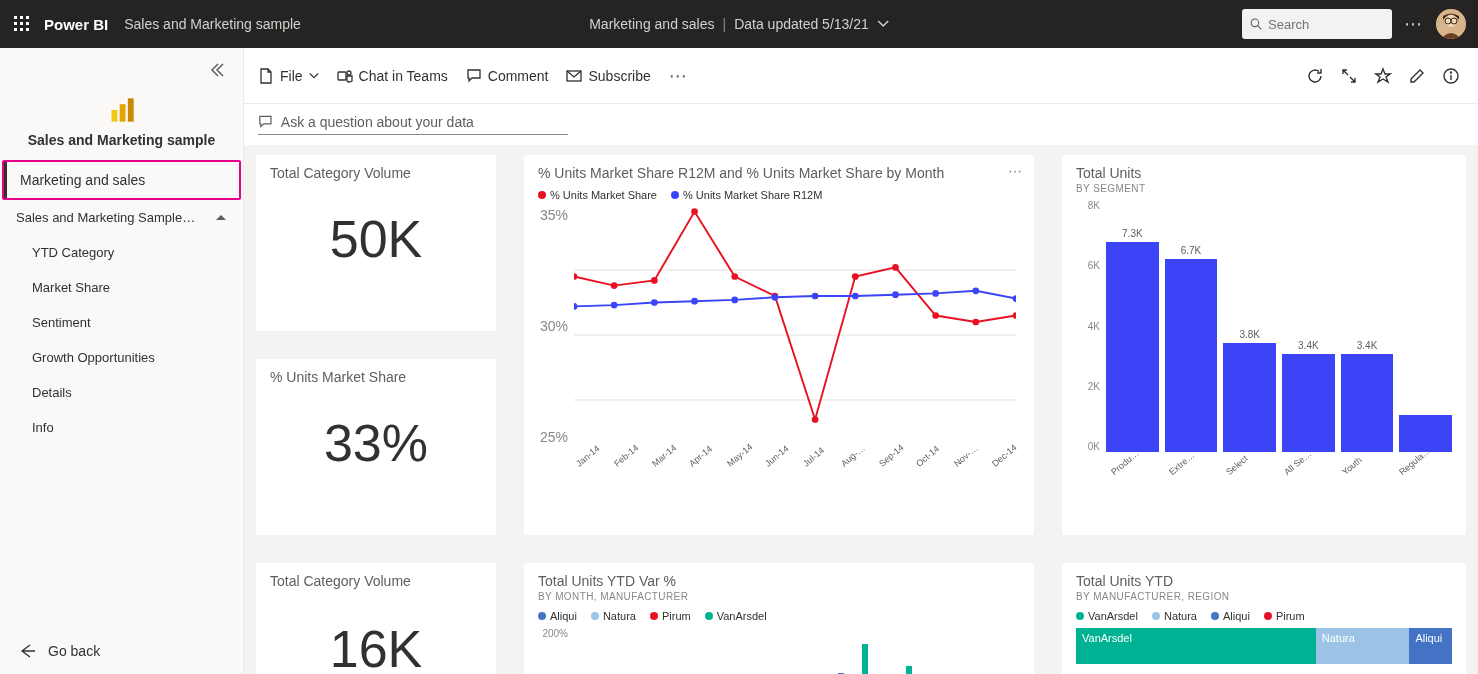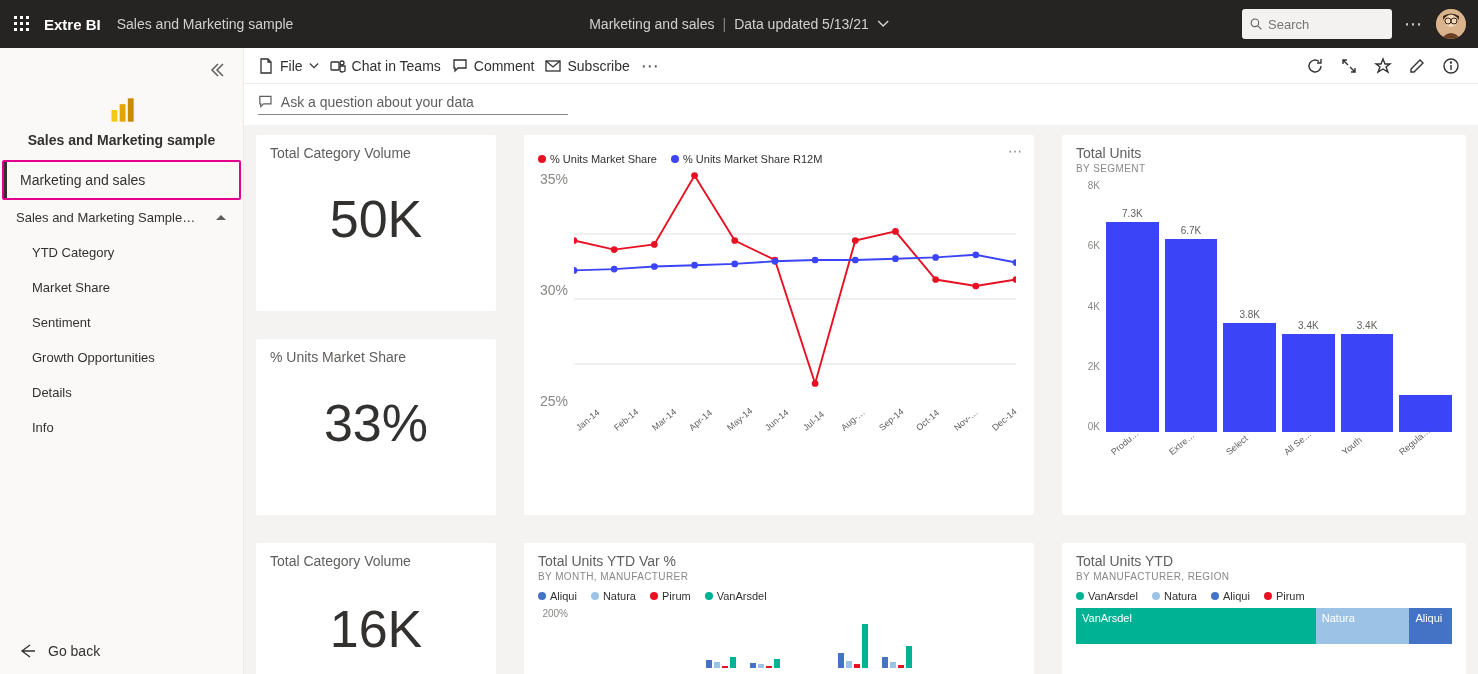--- a/index.html
+++ b/index.html
@@ -35,21 +35,21 @@
   .nav-item.sub { padding-left:32px; font-size:13px; }
   .nav-item.active { border-left:3px solid #323130; font-weight:400; padding-left:13px; }
   .highlight-box { border:2px solid #e3008c; border-radius:2px; margin:0 2px; }
   .nav-exp { display:flex; align-items:center; justify-content:space-between; padding:10px 16px; cursor:pointer; font-size:13px; }
   .nav-exp svg{width:12px;height:12px;fill:#605e5c;}
   .sidebar-footer { margin-top:auto; display:flex; align-items:center; gap:12px; padding:14px 18px; cursor:pointer; color:#323130; font-size:14px; }
   .arrow-back{width:18px;height:18px;stroke:#323130;fill:none;stroke-width:1.3;}
 
   
   .main { flex:1; display:flex; flex-direction:column; background:#f4f3f2; }
-  .toolbar { height:36px; background:#fff; border-bottom:1px solid #edebe9; display:flex; align-items:center; padding:0 14px; gap:11px; font-size:14px; color:#323130; position:relative; }
+  .toolbar { height:56px; background:#fff; border-bottom:1px solid #edebe9; display:flex; align-items:center; padding:0 14px; gap:18px; font-size:14px; color:#323130; position:relative; }
   .tb-btn { display:flex; align-items:center; gap:6px; cursor:pointer; }
   .tb-btn svg { width:16px; height:16px; fill:none; stroke:#323130; stroke-width:1.3; }
   .tb-right { margin-left:auto; display:flex; align-items:center; gap:16px; padding-right:4px; }
   .tb-right svg { width:18px; height:18px; fill:none; stroke:#323130; stroke-width:1.4; cursor:pointer; }
 
   
   .qna-row { background:#fff; padding:8px 14px 10px; }
   .qna { display:flex; align-items:center; gap:8px; border-bottom:1px solid #8a8886; width:310px; padding:2px 0 4px; }
   .qna svg{width:16px;height:16px;fill:none;stroke:#605e5c;stroke-width:1.3;}
   .qna input{border:none;outline:none;font-size:14px;width:100%;color:#323130;}
@@ -109,21 +109,21 @@
           <rect width="3" height="3" x="12" y="0"></rect>
           <rect width="3" height="3" x="0" y="6"></rect>
           <rect width="3" height="3" x="6" y="6"></rect>
           <rect width="3" height="3" x="12" y="6"></rect>
           <rect width="3" height="3" x="0" y="12"></rect>
           <rect width="3" height="3" x="6" y="12"></rect>
           <rect width="3" height="3" x="12" y="12"></rect>
         </g>
       </svg>
   </div>
-  <span class="brand">Extre BI</span>
+  <span class="brand">Power BI</span>
   <span class="workspace">Sales and Marketing sample</span>
 
   <div class="header-center">
     <span>Marketing and sales</span>
     <span class="sep">|</span>
     <span>Data updated 5/13/21</span>
     <svg class="chev" viewBox="0 0 12 12">
         <path d="M1 3 L6 8 L11 3" stroke="#d2d0ce" fill="none" stroke-width="1.5"></path>
       </svg>
   </div>
@@ -264,20 +264,21 @@
 
     <div class="dash">
       <div class="grid">
 
         <div class="tile">
           <div class="tile-title">Total Category Volume</div>
           <div class="big-number">50K</div>
         </div>
 
         <div class="tile span2">
+          <div class="tile-title">% Units Market Share R12M and % Units Market Share by Month</div>
           <span class="more">⋯</span>
           <div class="legend">
             <div class="legend-item">
                 <span class="dot" style="background:#e81123"></span>
                 <span>% Units Market Share</span>
               </div>
             <div class="legend-item">
                 <span class="dot" style="background:#3b44f6"></span>
                 <span>% Units Market Share R12M</span>
               </div>

